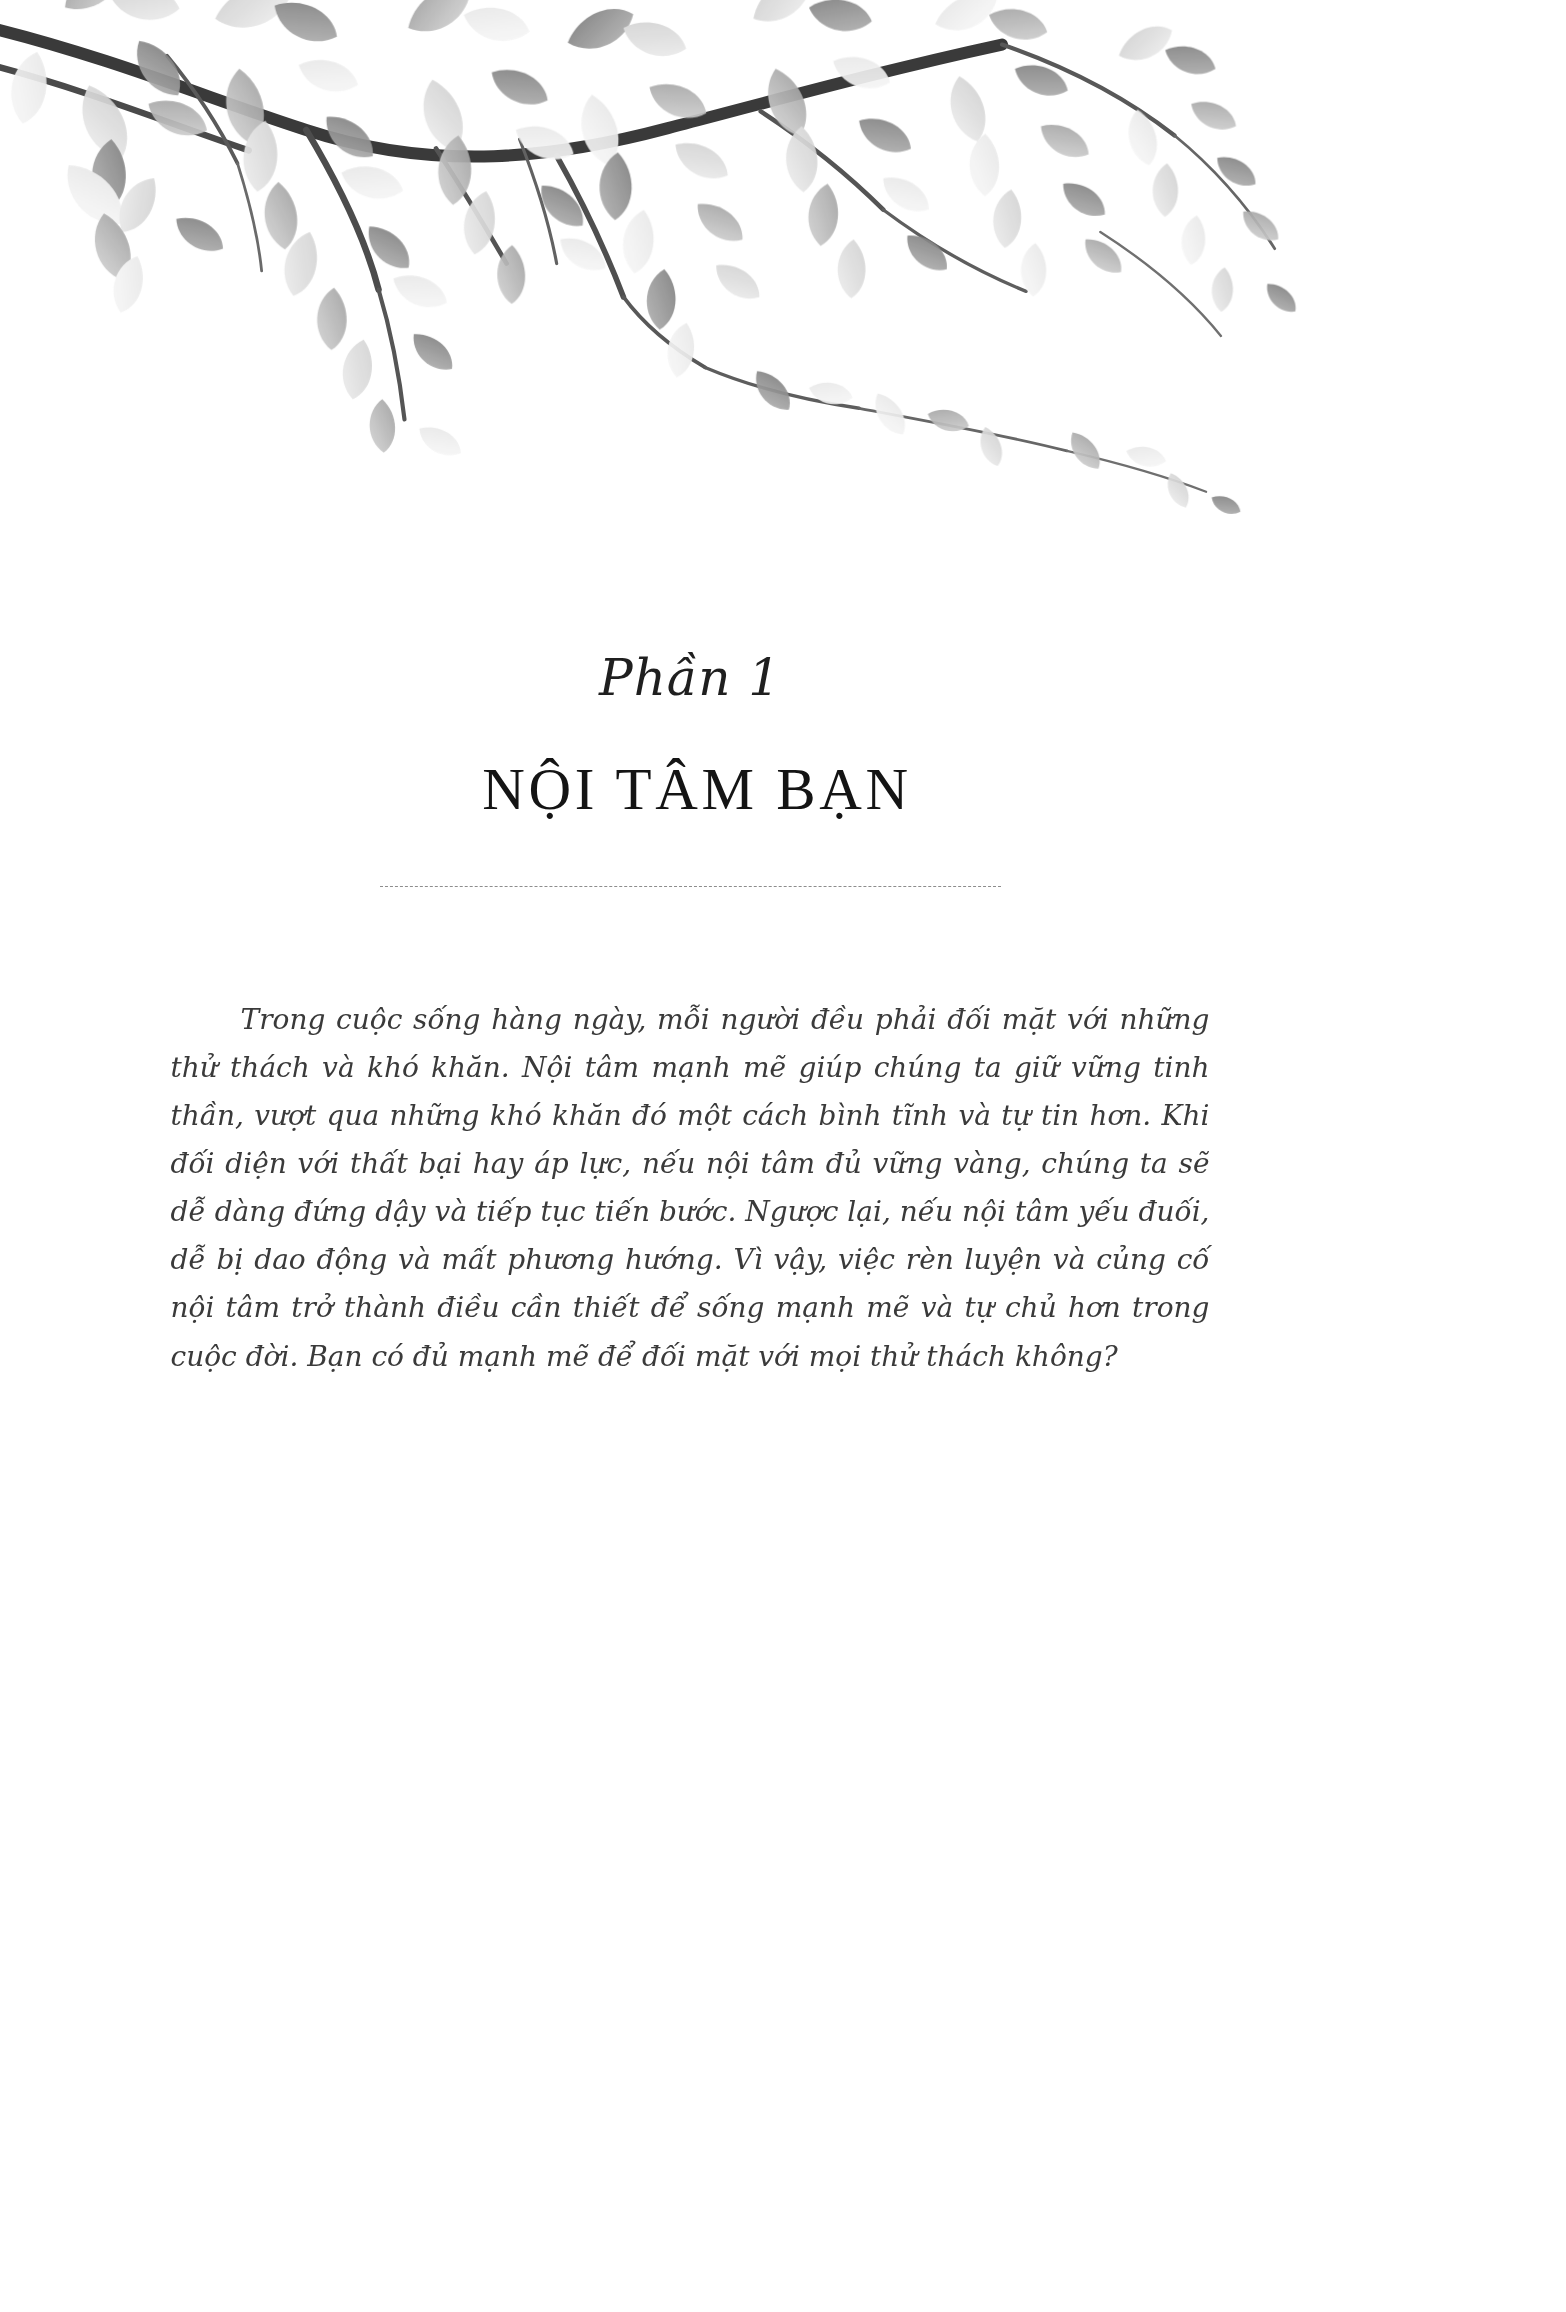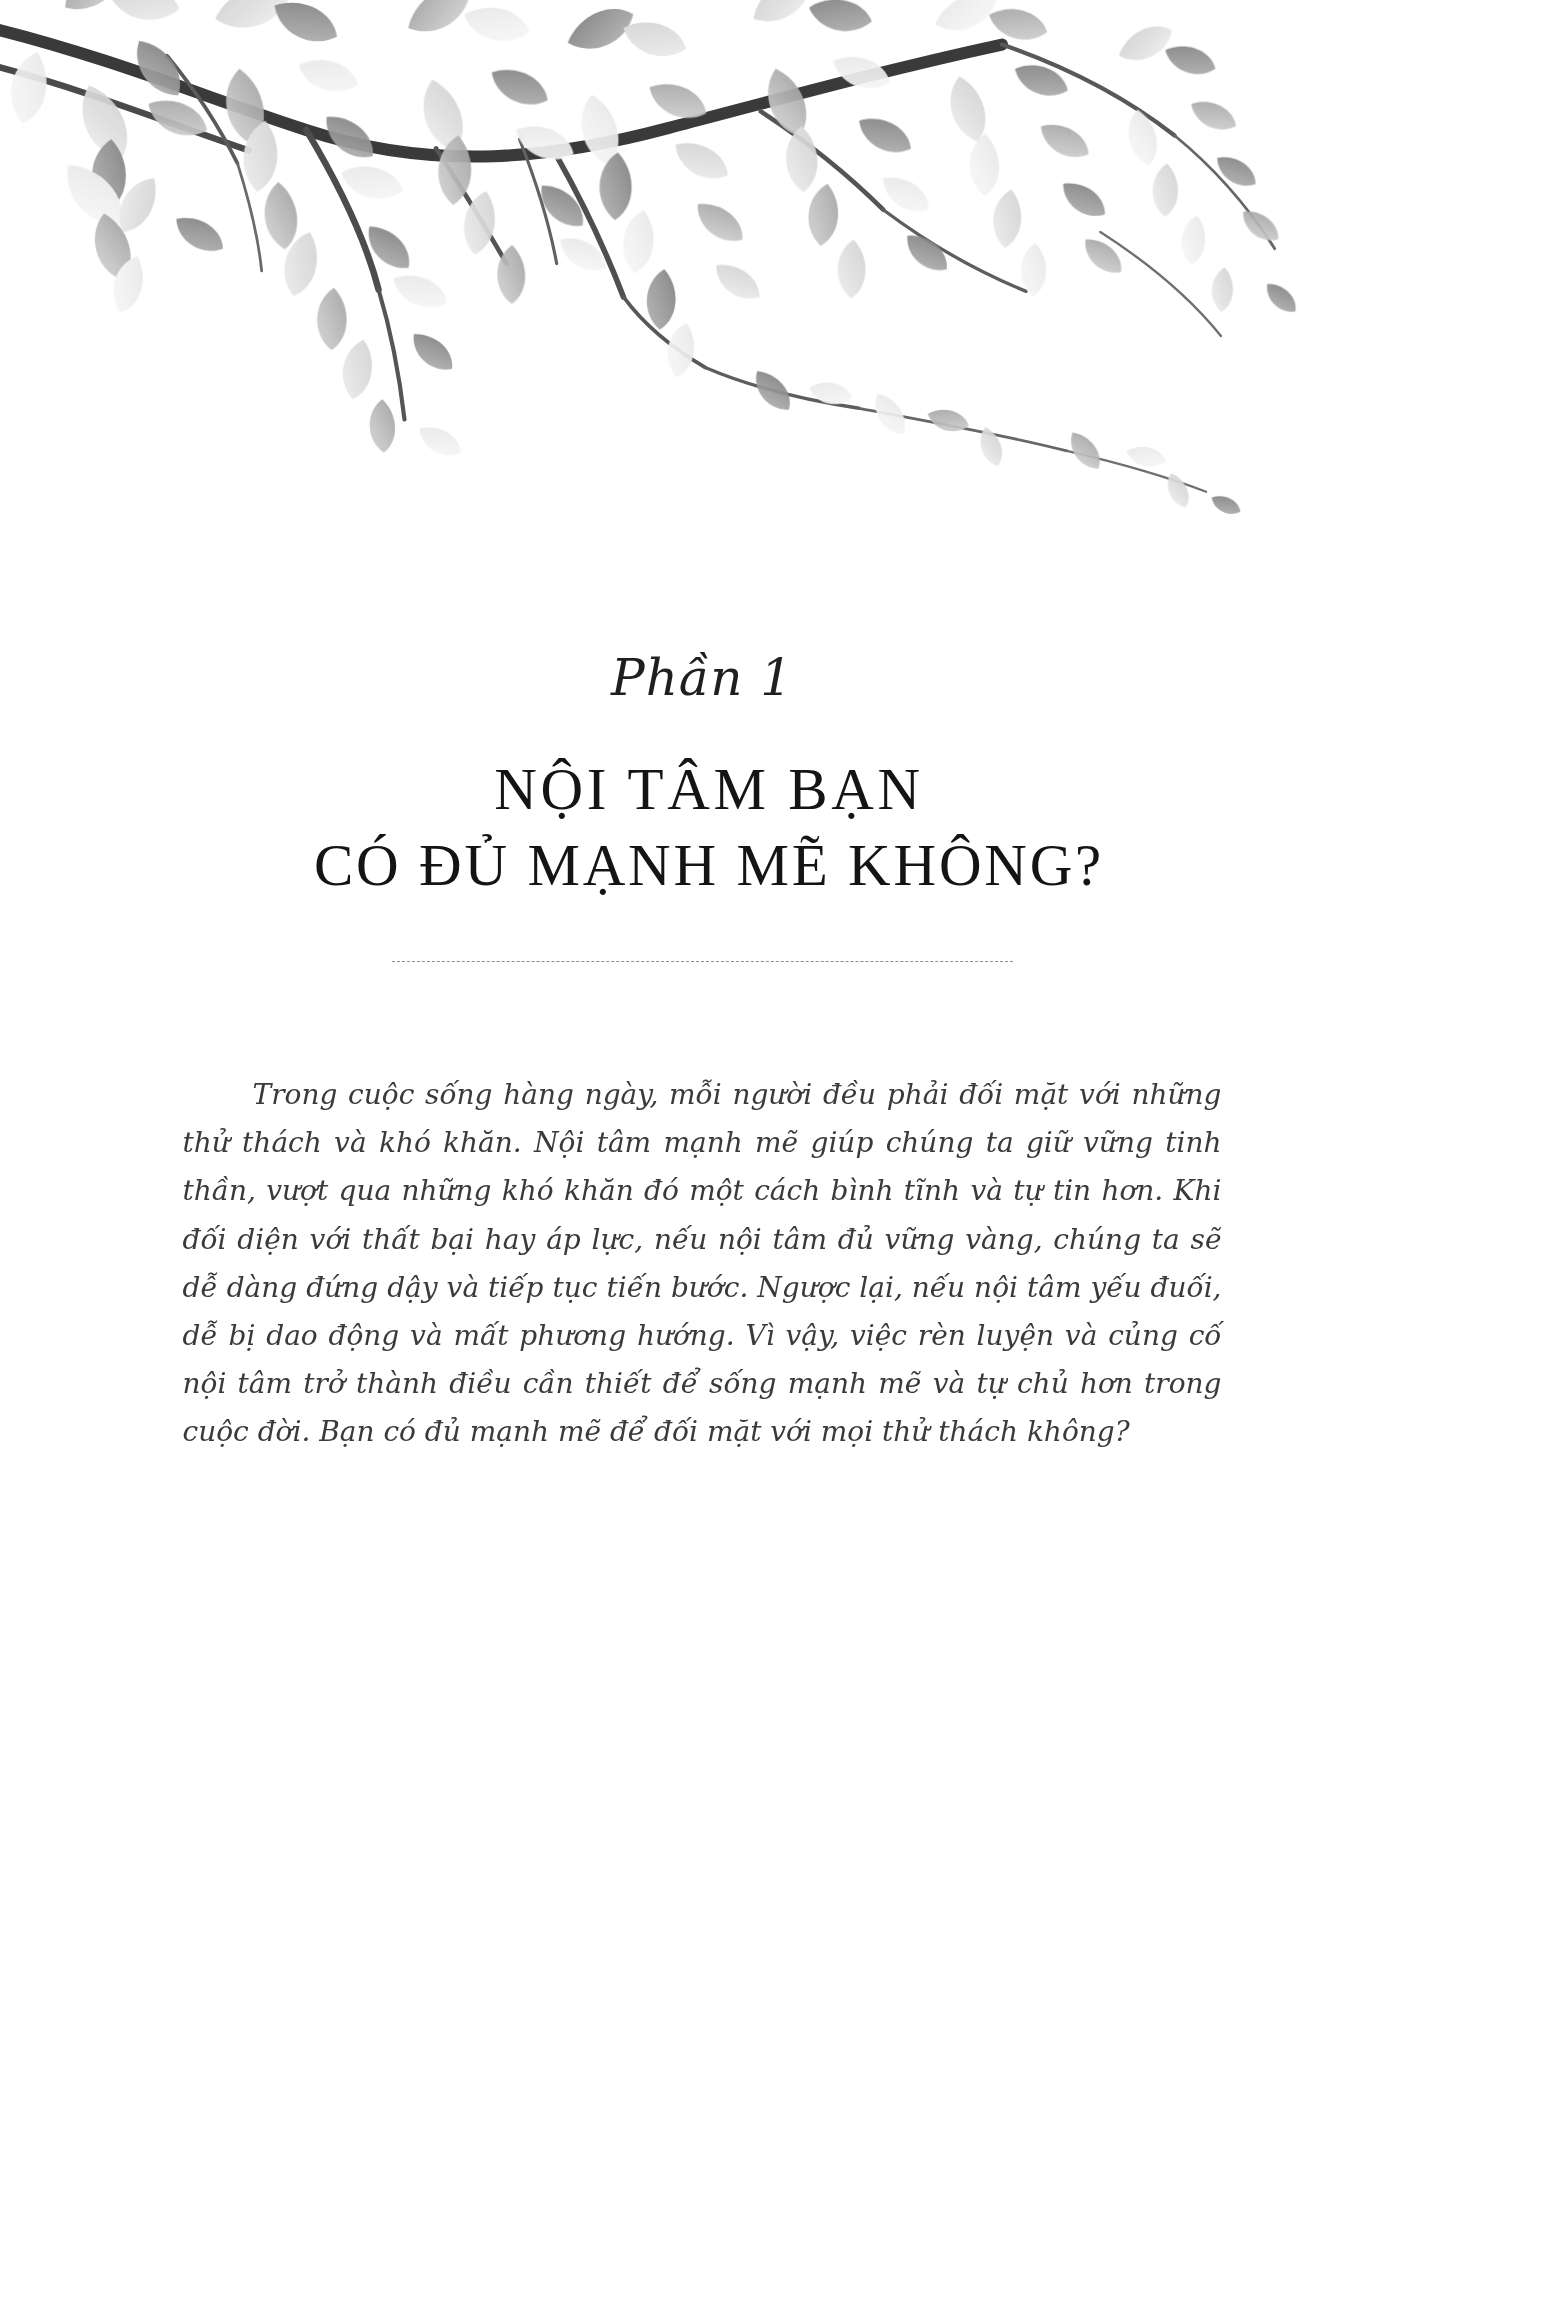--- a/index.html
+++ b/index.html
@@ -23,21 +23,21 @@
     left: 0;
     width: 1567px;
     height: 631px;
     pointer-events: none;
   }
 
   
   .page-body {
     position: absolute;
     top: 649px;
-    left: 12px;
+    left: 0;
     width: 1380px;
   }
 
   .part-label {
     text-align: center;
     font-family: "DejaVu Serif", serif;
     font-style: italic;
     font-size: 50px;
     letter-spacing: 0.9px;
     color: #1f1f1f;
@@ -233,21 +233,20 @@
     <use href="#leaf-shape" fill="url(#leafD)" transform="translate(872,418) rotate(16) scale(0.5)"></use>
   </g>
 </svg>
 
 <div class="page-body">
 
   <p class="part-label">Phần 1</p>
 
   <h1 class="chapter-title">
     <span class="line line-1">NỘI TÂM BẠN</span>
-    <span class="line line-2">CÓ ĐỦ MẠNH MẼ KHÔNG?</span>
   </h1>
 
   <hr class="divider">
 
   <p class="body-text">Trong cuộc sống hàng ngày, mỗi người đều phải đối mặt với những thử thách và khó khăn. Nội tâm mạnh mẽ giúp chúng ta giữ vững tinh thần, vượt qua những khó khăn đó một cách bình tĩnh và tự tin hơn. Khi đối diện với thất bại hay áp lực, nếu nội tâm đủ vững vàng, chúng ta sẽ dễ dàng đứng dậy và tiếp tục tiến bước. Ngược lại, nếu nội tâm yếu đuối, dễ bị dao động và mất phương hướng. Vì vậy, việc rèn luyện và củng cố nội tâm trở thành điều cần thiết để sống mạnh mẽ và tự chủ hơn trong cuộc đời. Bạn có đủ mạnh mẽ để đối mặt với mọi thử thách không?</p>
 
 </div>
 
 
 </body></html>

